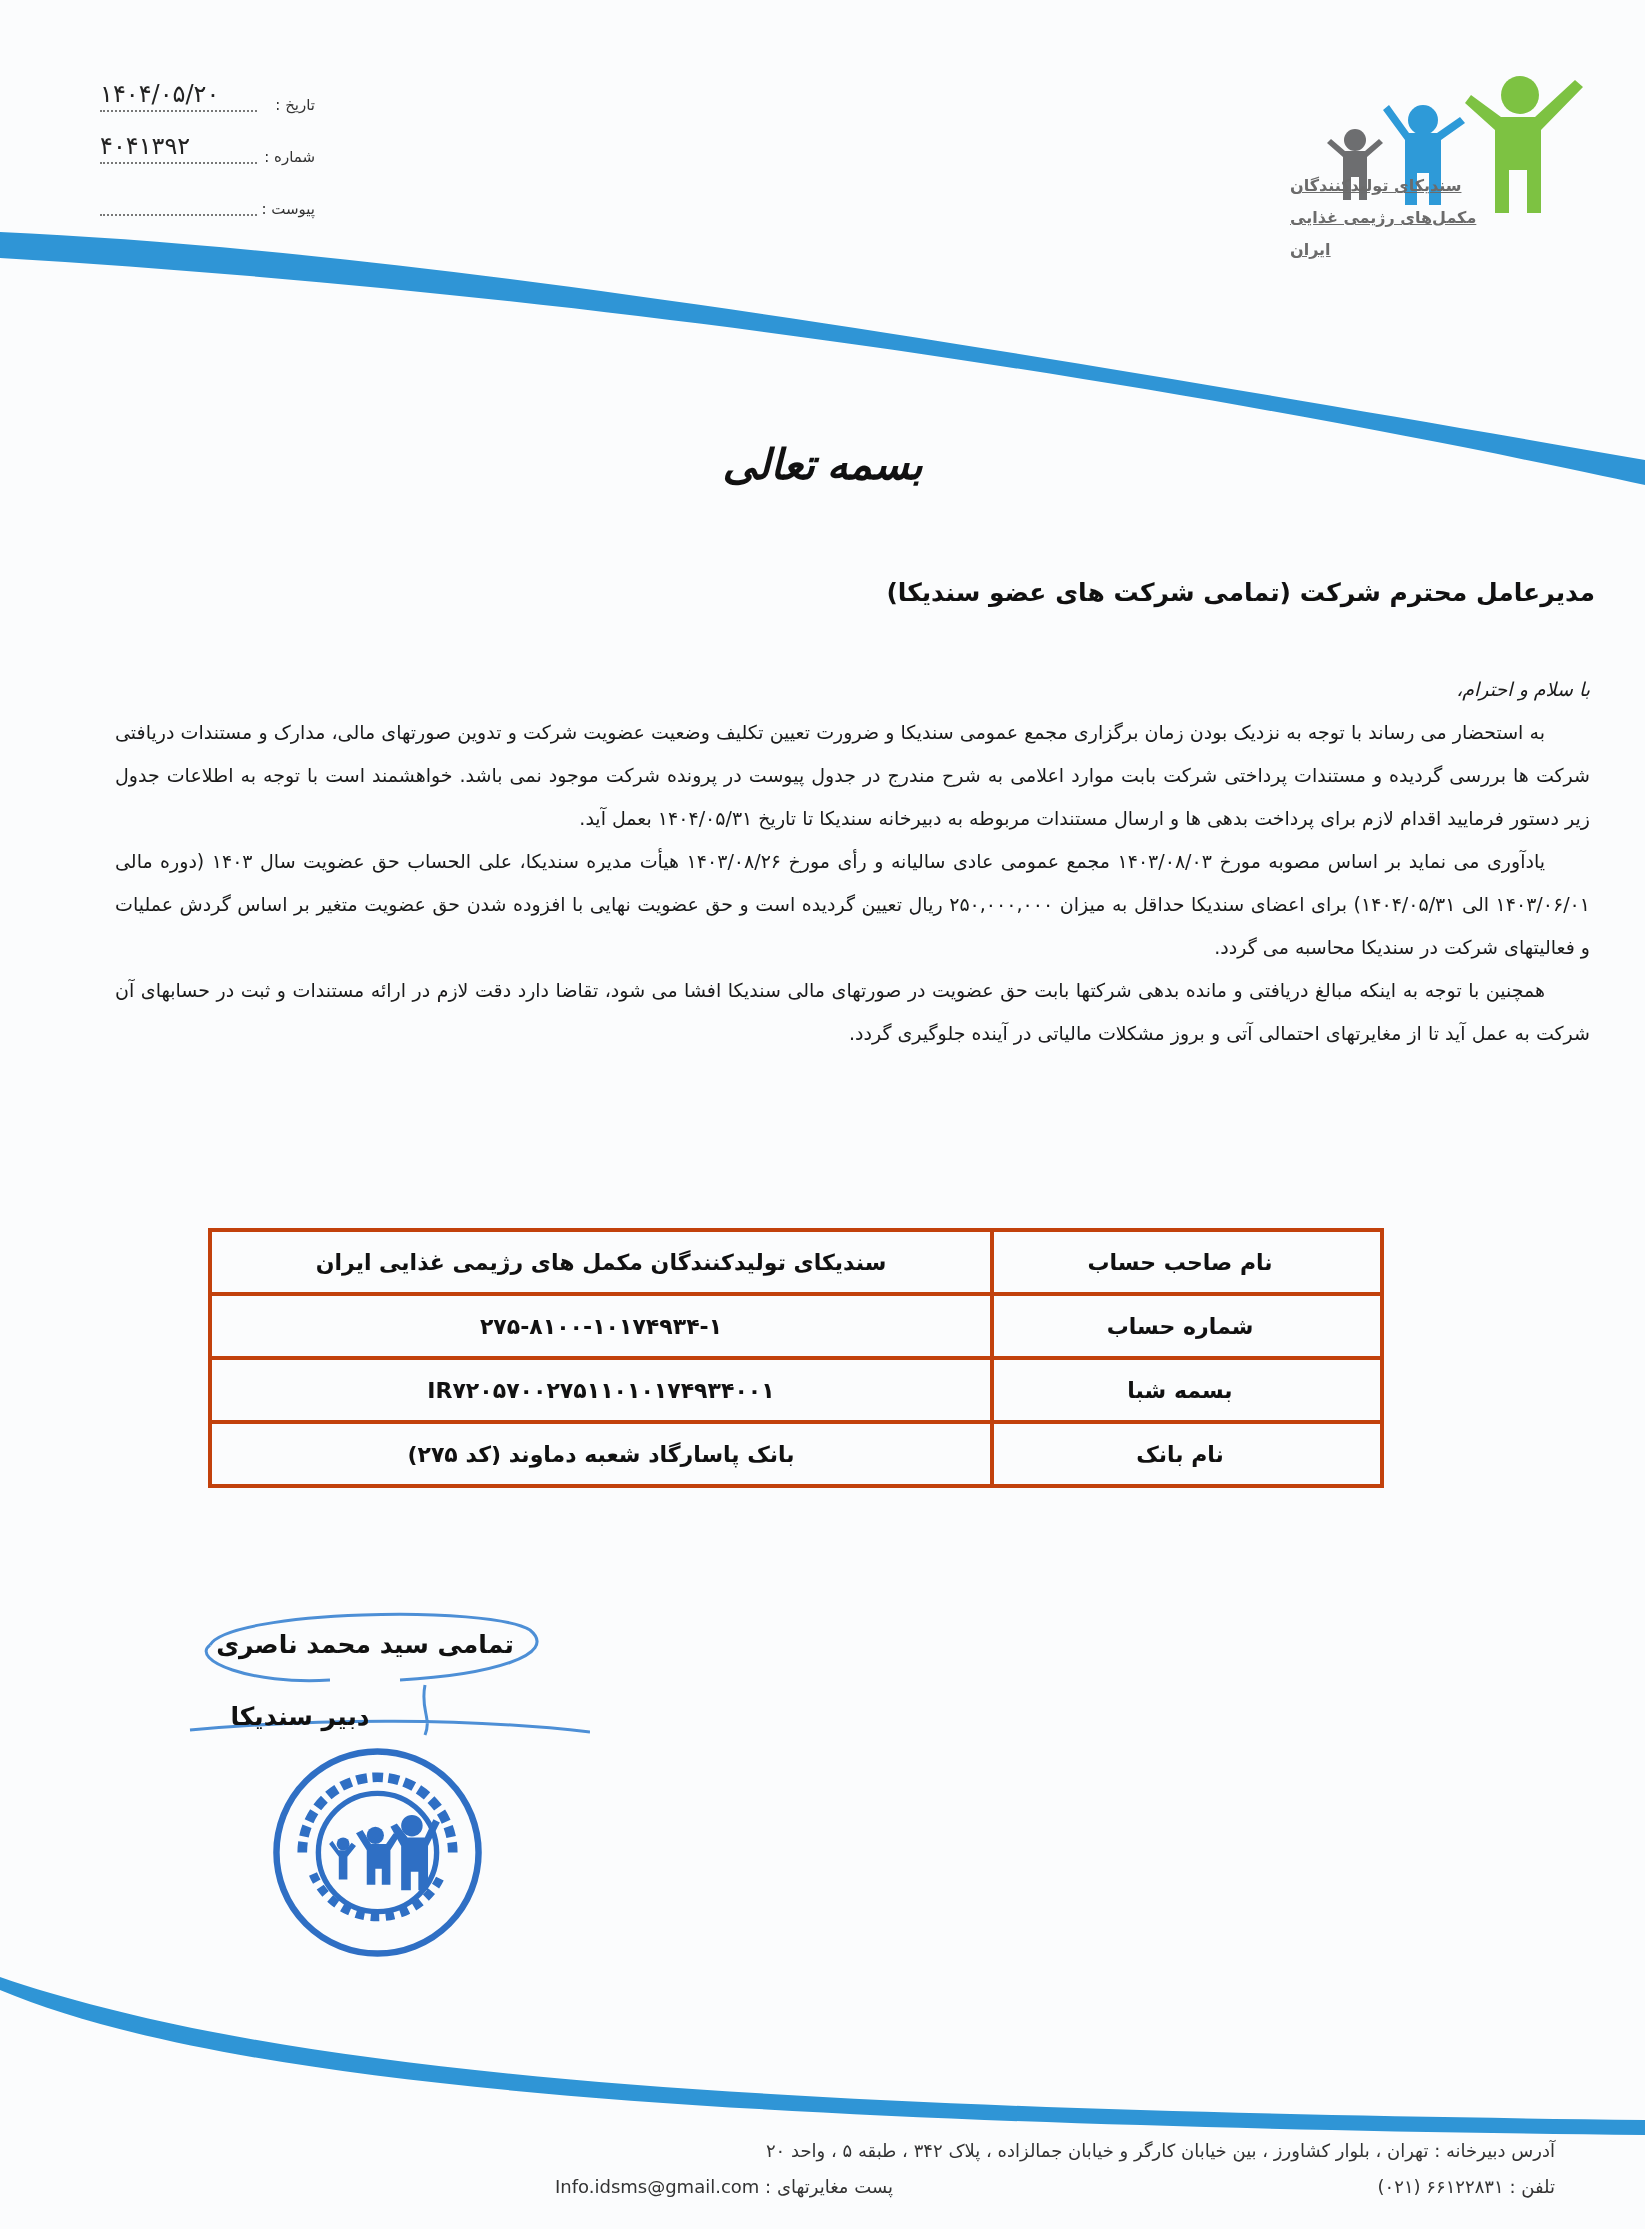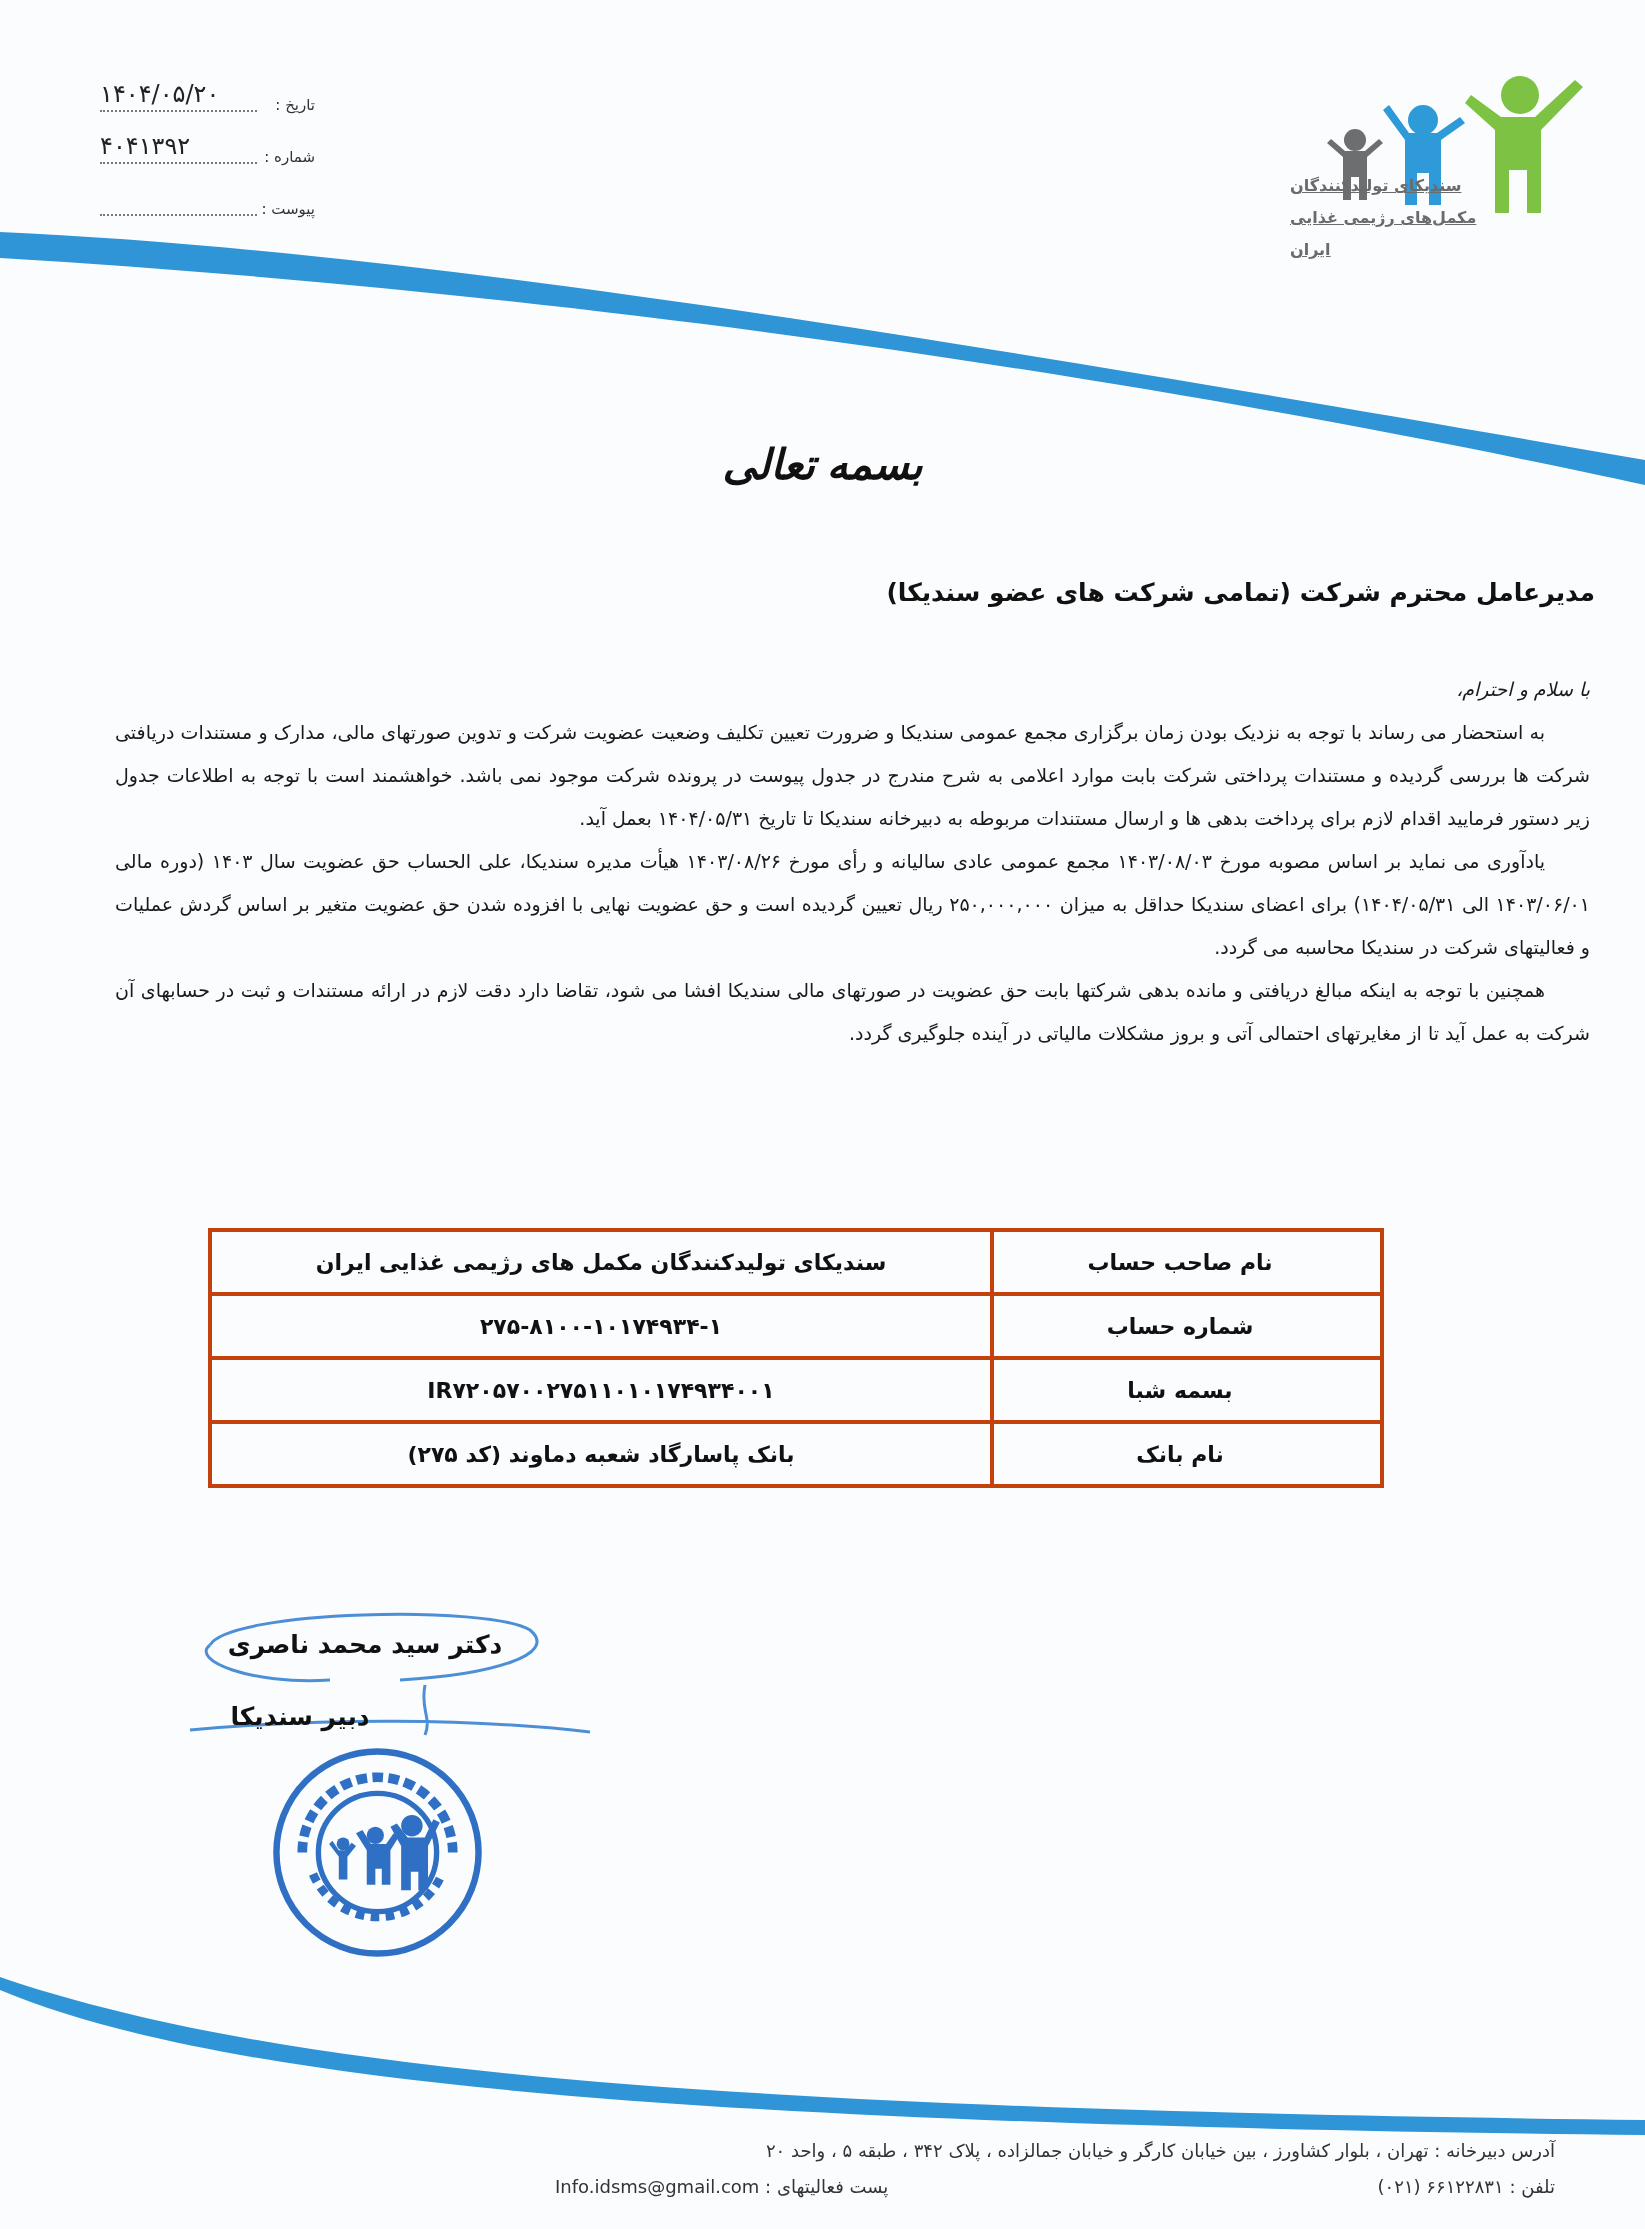--- a/index.html
+++ b/index.html
@@ -122,21 +122,21 @@
   <tr>
     <td class="lbl">نام بانک</td>
     <td class="val">بانک پاسارگاد شعبه دماوند (کد ۲۷۵)</td>
   </tr>
 </tbody>
   </table>
 
 <svg class="abs" style="left:170px;top:1600px;width:420px;height:150px" viewBox="0 0 420 150">
   <path d="M40 45 C 60 10, 320 5, 360 30 C 390 55, 320 75, 230 80 M40 45 C 20 60, 80 85, 160 80 M20 130 C 150 118, 300 118, 420 132 M255 85 C 250 110, 262 118, 255 135" fill="none" stroke="#4d8fd6" stroke-width="3"></path>
 </svg>
-<div class="sig-name">دکتر سید محمد ناصری</div>
+<div class="sig-name">تمامی سید محمد ناصری</div>
 <div class="sig-title">دبیر سندیکا</div>
 
 <svg class="stamp" viewBox="0 0 200 200">
   <circle cx="100" cy="100" r="94" fill="none" stroke="#2f6fc4" stroke-width="6"></circle>
   <circle cx="100" cy="100" r="55" fill="none" stroke="#2f6fc4" stroke-width="5"></circle>
   <g fill="#2f6fc4">
     <circle cx="68" cy="92" r="6"></circle>
       <path d="M55 92 L64 104 L64 125 L72 125 L72 104 L80 94 L76 91 L70 98 L64 98 L58 89 Z"></path>
     <circle cx="98" cy="84" r="8"></circle>
       <path d="M80 82 L90 98 L90 130 L98 130 L98 115 L104 115 L104 130 L112 130 L112 98 L120 85 L115 82 L108 92 L94 92 L86 79 Z"></path>
@@ -145,17 +145,17 @@
   </g>
   <path d="M30 100 A70 70 0 0 1 170 100" fill="none" stroke="#2f6fc4" stroke-width="9" stroke-dasharray="10 5"></path>
   <path d="M40 120 A65 65 0 0 0 160 120" fill="none" stroke="#2f6fc4" stroke-width="8" stroke-dasharray="8 6"></path>
 </svg>
 
 <div class="footer">
   <div class="footer-line">آدرس دبیرخانه : تهران ، بلوار کشاورز ، بین خیابان کارگر و خیابان جمالزاده ، پلاک ۳۴۲ ، طبقه ۵ ، واحد ۲۰</div>
   <div class="footer-line">
     <span>تلفن : ۶۶۱۲۲۸۳۱ (۰۲۱)</span>
     <span class="footer-email">
-      <span>پست فعالیتهای :</span>
+      <span>پست مغایرتهای :</span>
       <span>Info.idsms@gmail.com</span>
     </span>
   </div>
 </div>
 
 </body></html>

